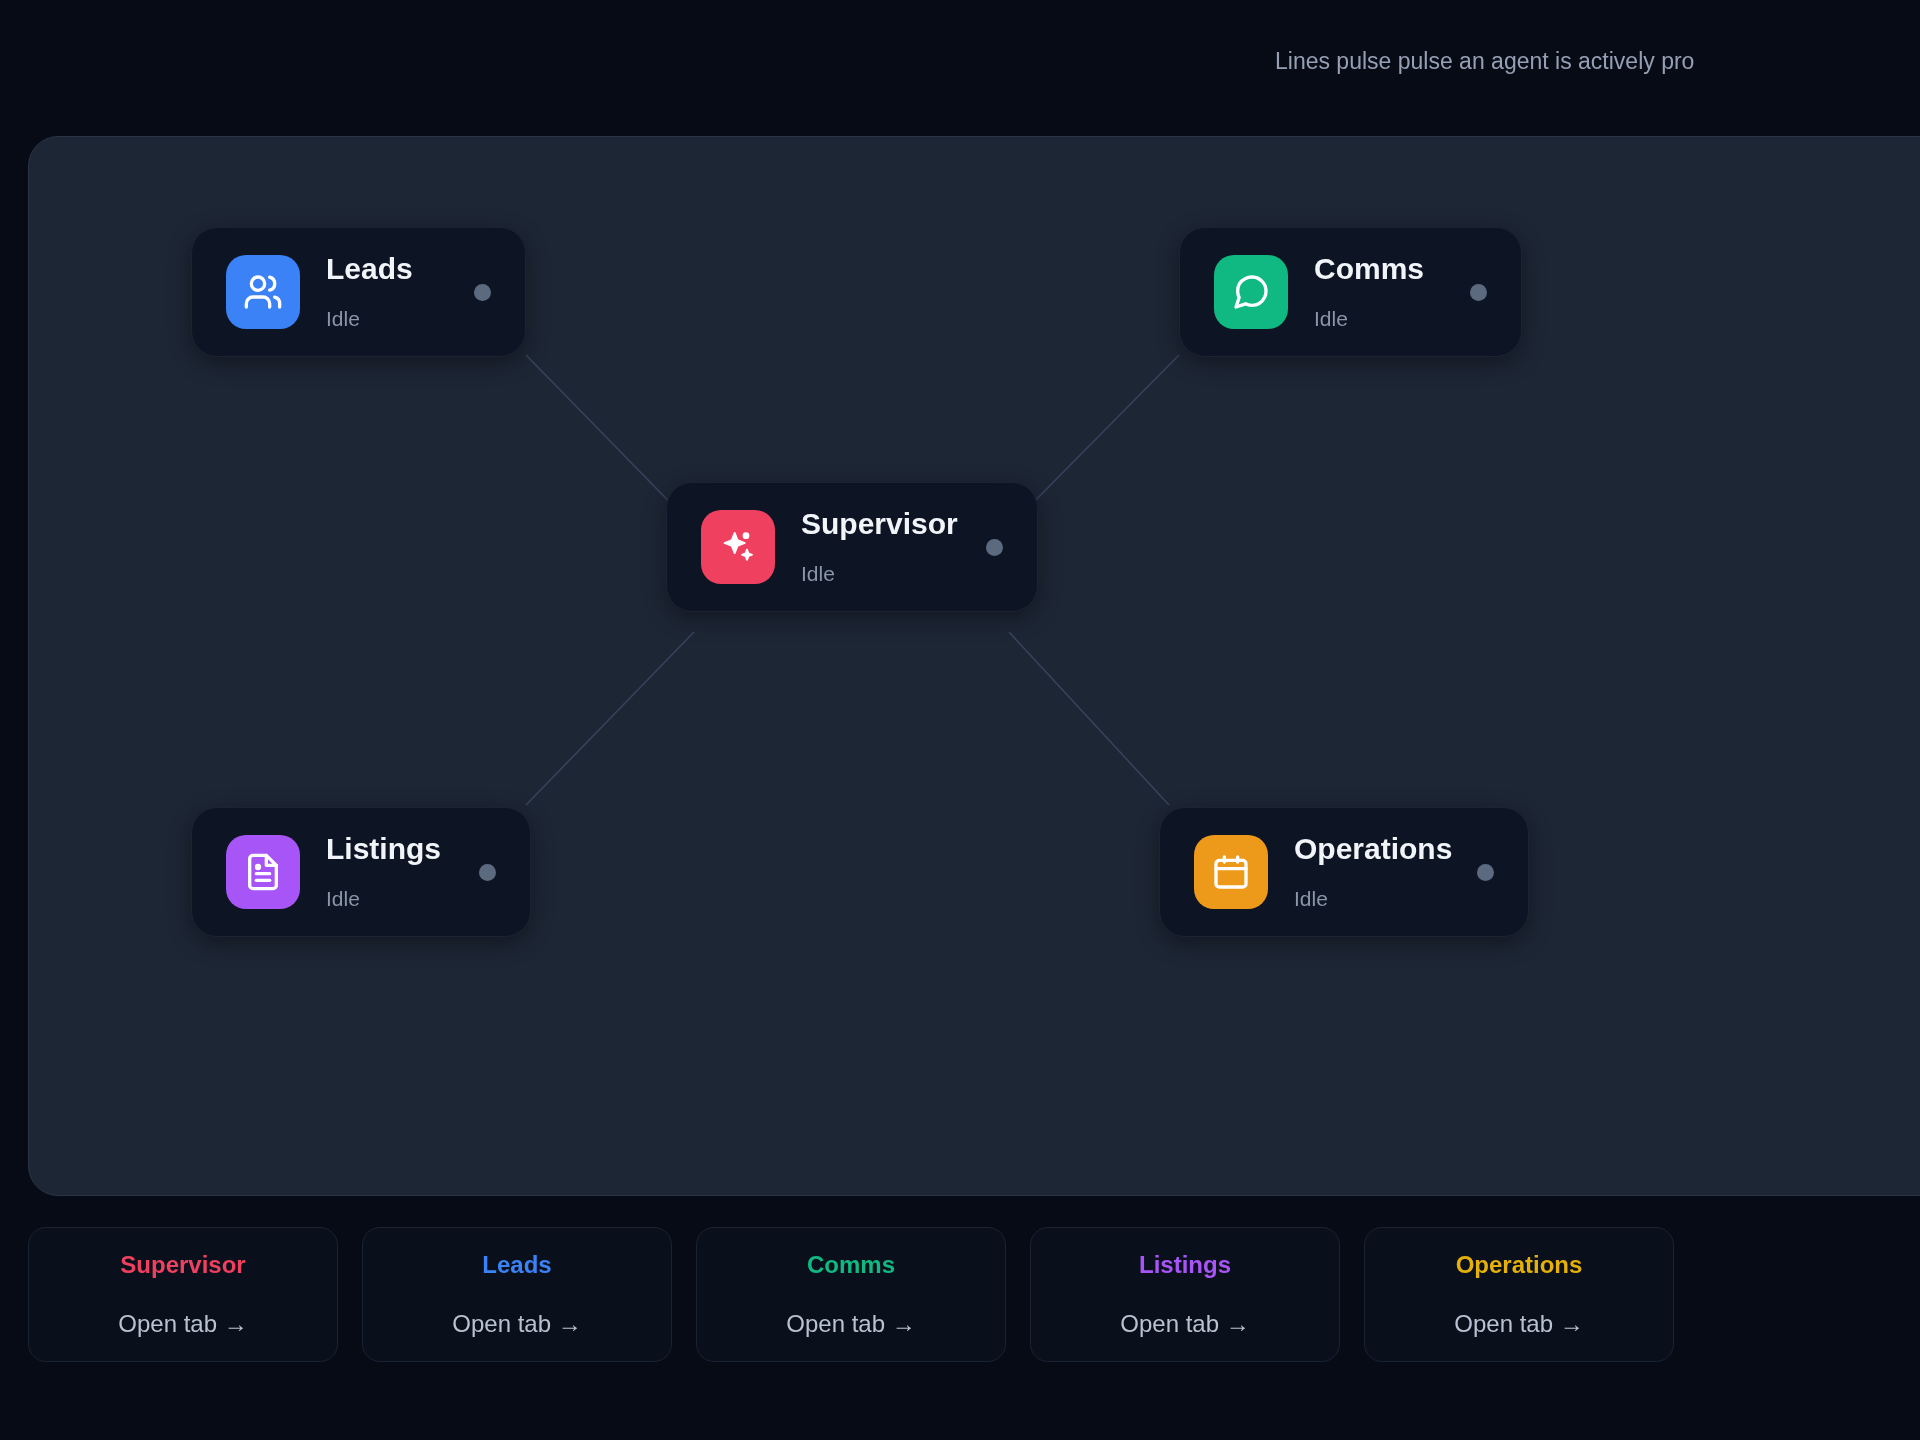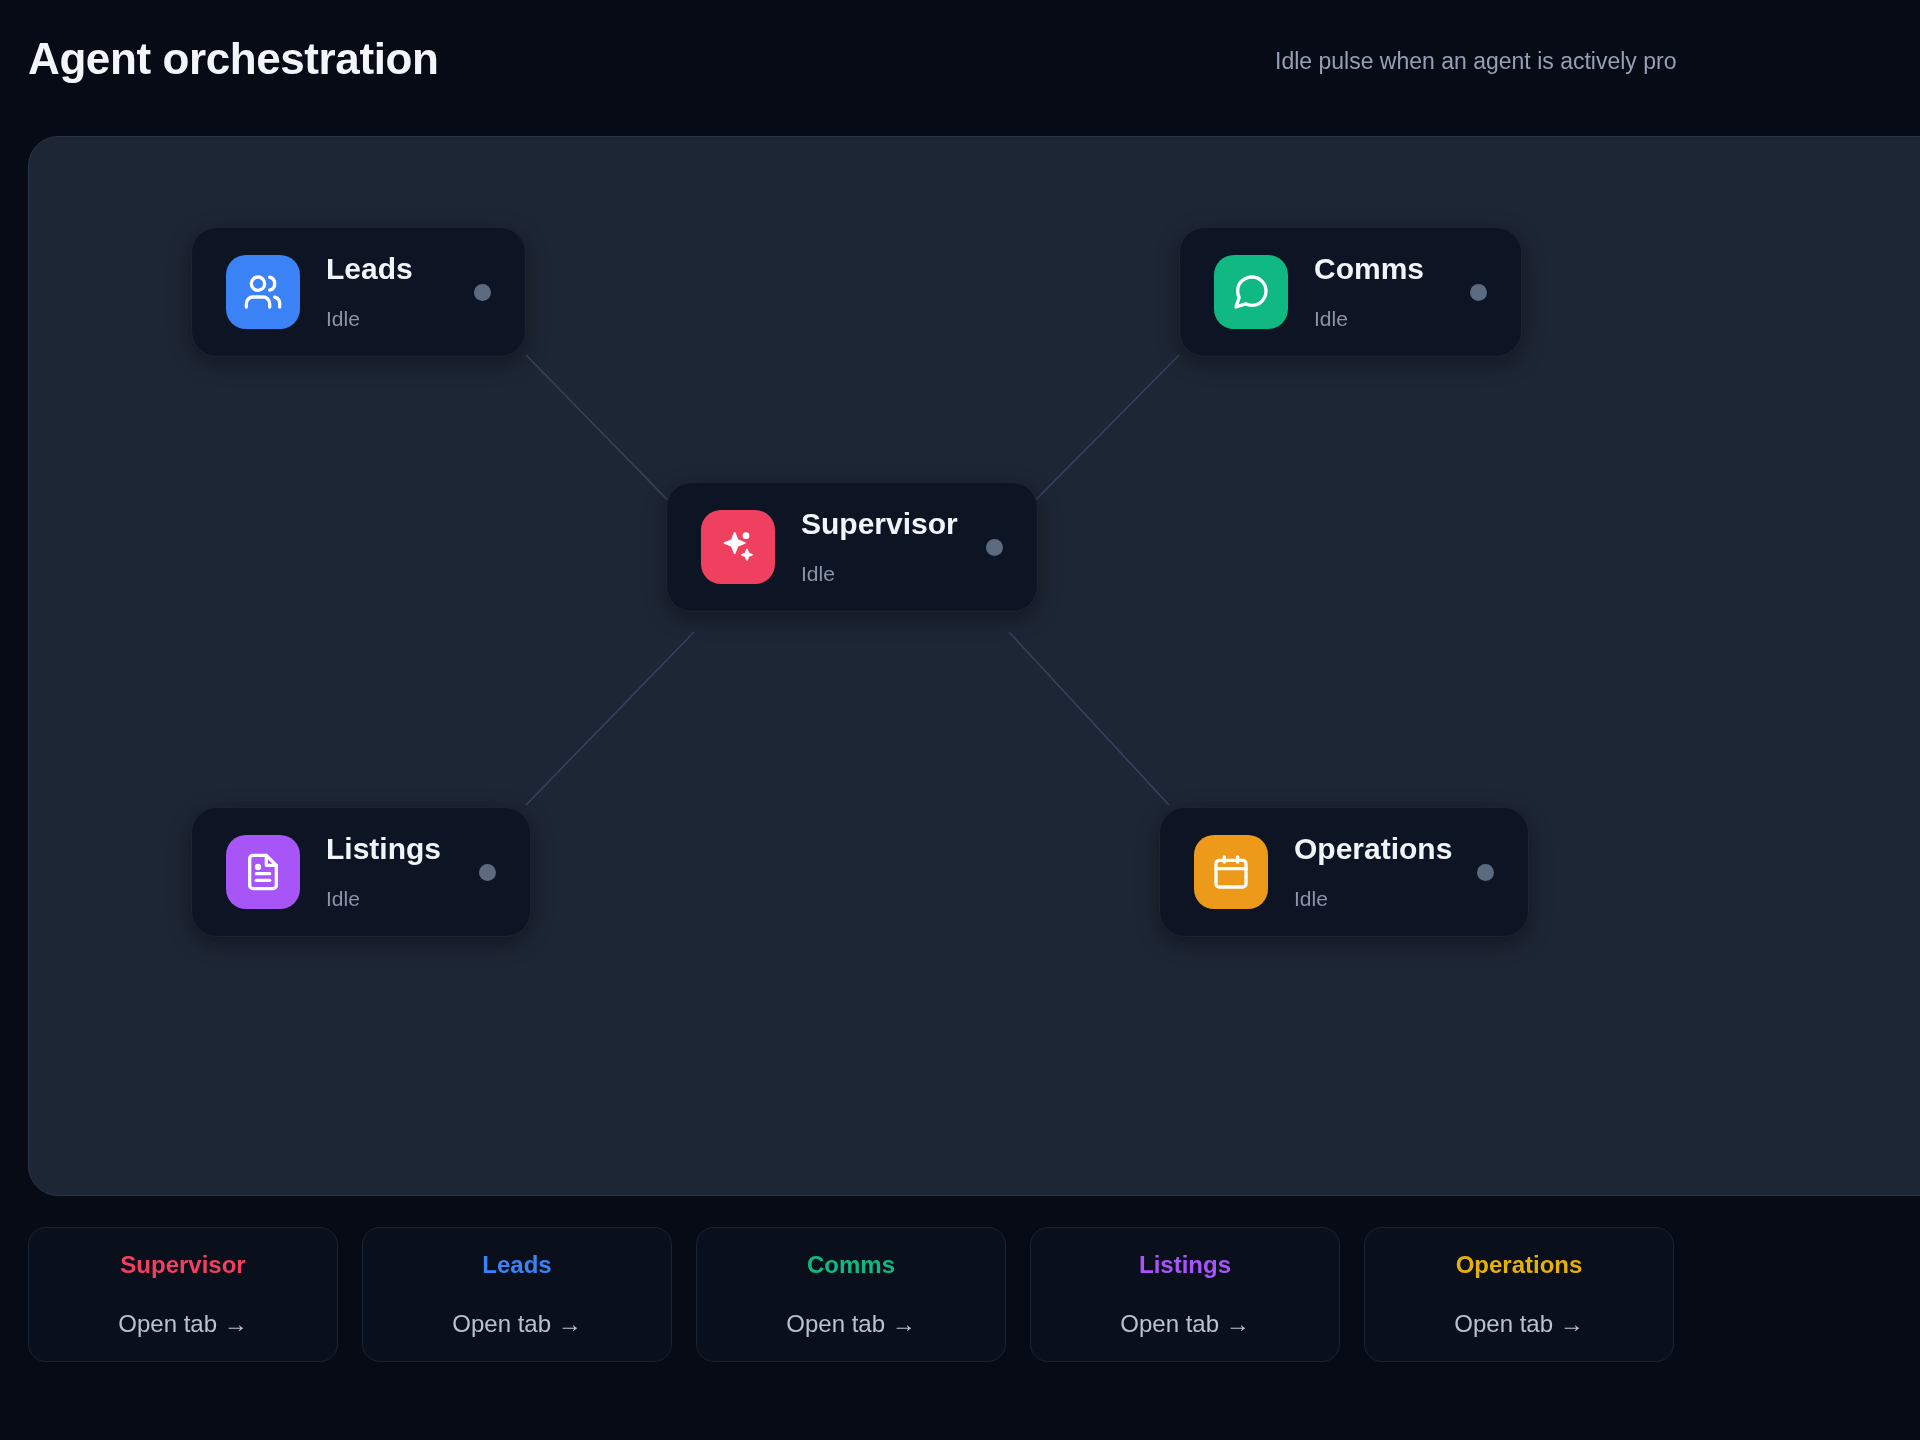--- a/index.html
+++ b/index.html
@@ -74,22 +74,21 @@
     display:flex; flex-direction:column;
     align-items:center; justify-content:center;
   }
   .tab-label { font-size:24px; font-weight:bold; white-space:nowrap; }
   .tab-action { font-size:24px; color:#b9c2d0; margin-top:31px; white-space:nowrap; }
 </style>
 </head>
 <body>
 
 <div id="header">
-  <div id="page-title">Agent orchestration</div>
-  <div id="header-note">Idle pulse when an agent is actively pro</div>
+  <div id="header-note">Lines pulse pulse an agent is actively pro</div>
 </div>
 
 <div id="canvas-panel">
 
   <svg id="edge-layer" viewBox="0 0 2050 1060" preserveAspectRatio="none">
     <g stroke="#3c4762" stroke-width="1.6" fill="none" opacity="0.85">
       <line x1="497" y1="218" x2="665" y2="390"></line>
       <line x1="1150" y1="218" x2="980" y2="390"></line>
       <line x1="665" y1="495" x2="497" y2="668"></line>
       <line x1="980" y1="495" x2="1140" y2="668"></line>

